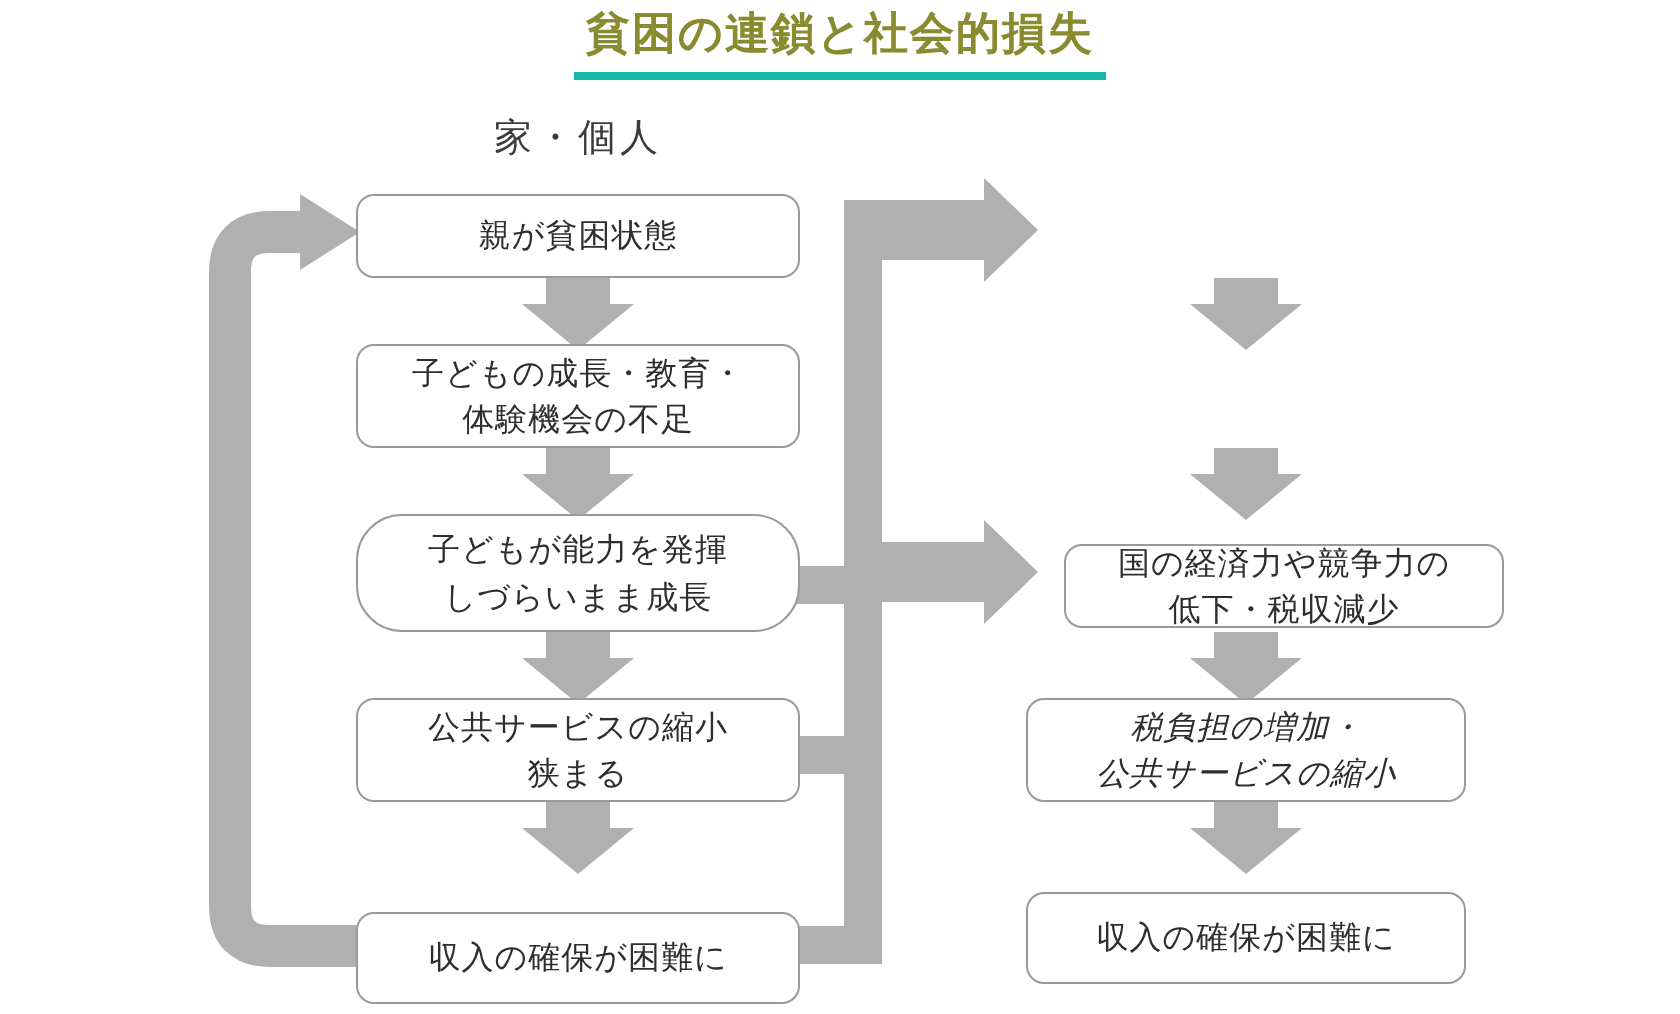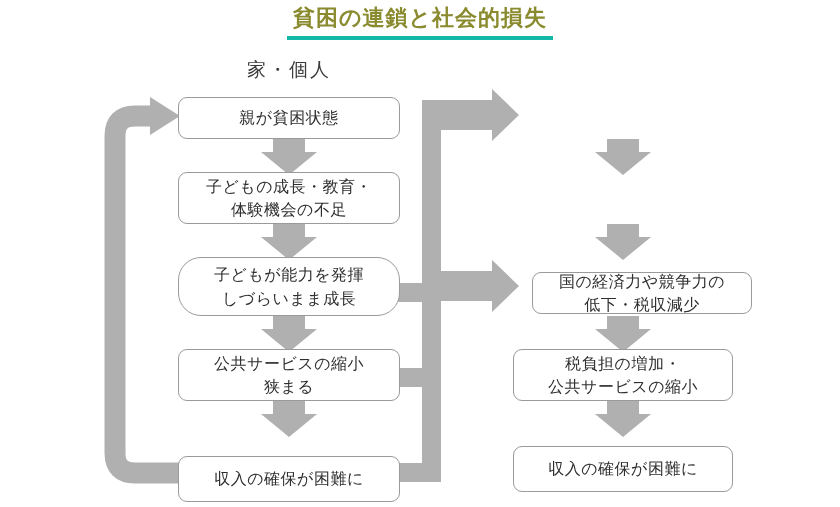--- a/index.html
+++ b/index.html
@@ -159,21 +159,21 @@
     <span class="node-text">収入の確保が困難に</span>
   </div>
 
 
 
   <div class="node-box" id="box-r3" style="left:513px; top:272px; width:220px; height:42px;margin-left:19px;">
     <span class="node-text">国の経済力や競争力の
 低下・税収減少</span>
   </div>
 
-  <div class="node-box" id="box-r4" style="left:513px; top:349px; width:220px; height:52px;">
+  <div class="node-box" id="box-r4" style="left:513px; top:349px; width:220px; height:52px;font-style:italic;">
     <span class="node-text">税負担の増加・
 公共サービスの縮小</span>
   </div>
 
   <div class="node-box" id="box-r5" style="left:513px; top:446px; width:220px; height:46px;">
     <span class="node-text">収入の確保が困難に</span>
   </div>
 
 </div>
 

